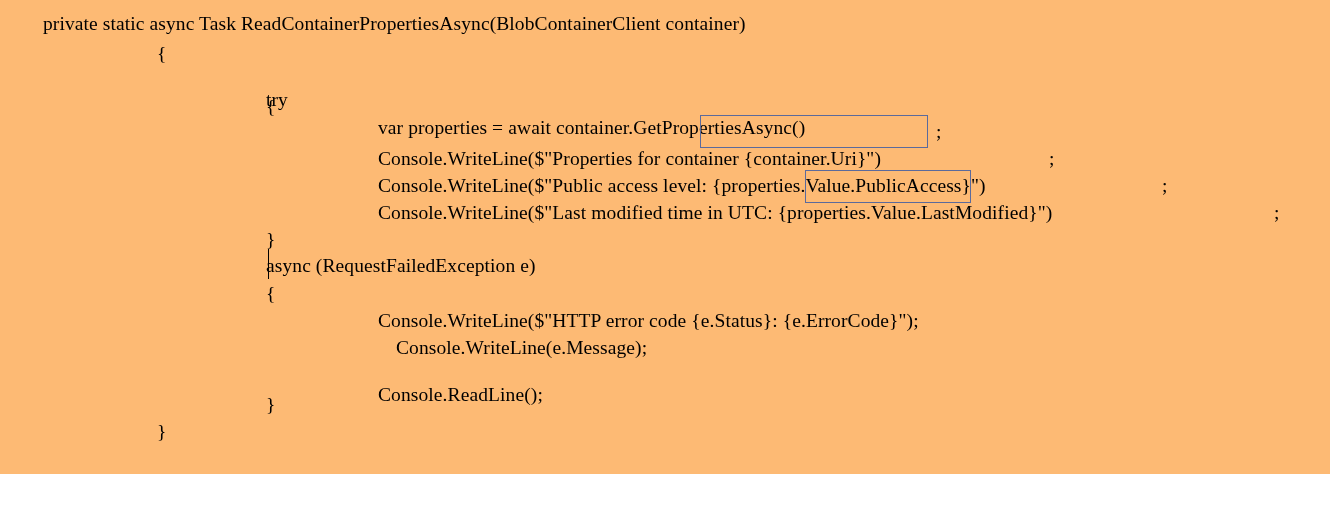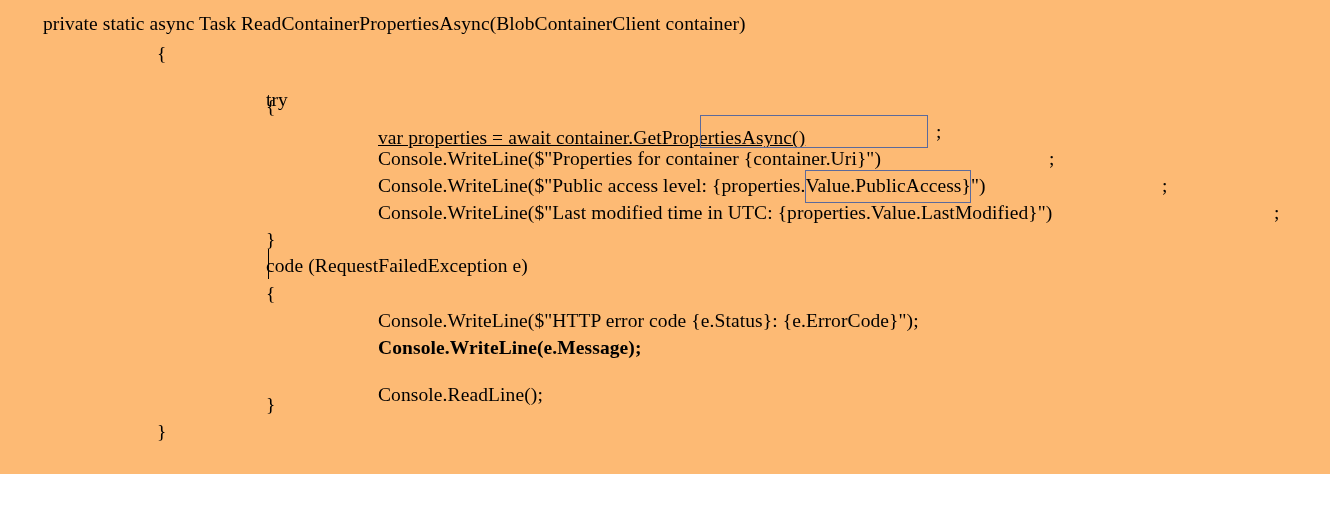--- a/index.html
+++ b/index.html
@@ -49,29 +49,29 @@
 </head>
 <body>
 
 <div id="page">
 
   <div id="code-block">
       <div class="code-line" style="left: 43px; top: 10px;">private static async Task ReadContainerPropertiesAsync(BlobContainerClient container)</div>
       <div class="code-line" style="left: 157px; top: 40px;">{</div>
       <div class="code-line" style="left: 266px; top: 66px; margin-top: 20px;">try</div>
       <div class="code-line" style="left: 266px; top: 93px;">{</div>
-      <div class="code-line" style="left: 378px; top: 124px; text-decoration: underline;">var properties = await container.GetPropertiesAsync()</div>
+      <div class="code-line" style="left: 378px; top: 114px;">var properties = await container.GetPropertiesAsync()</div>
       <div class="code-line" style="left: 378px; top: 145px;">Console.WriteLine($"Properties for container {container.Uri}")</div>
       <div class="code-line" style="left: 378px; top: 172px;">Console.WriteLine($"Public access level: {properties.Value.PublicAccess}")</div>
       <div class="code-line" style="left: 378px; top: 199px;">Console.WriteLine($"Last modified time in UTC: {properties.Value.LastModified}")</div>
       <div class="code-line" style="left: 266px; top: 226px;">}</div>
-      <div class="code-line" style="left: 266px; top: 252px;">code (RequestFailedException e)</div>
+      <div class="code-line" style="left: 266px; top: 252px;">async (RequestFailedException e)</div>
       <div class="code-line" style="left: 266px; top: 280px;">{</div>
       <div class="code-line" style="left: 378px; top: 307px;">Console.WriteLine($"HTTP error code {e.Status}: {e.ErrorCode}");</div>
-      <div class="code-line" style="left: 378px; top: 334px; font-weight: bold;">Console.WriteLine(e.Message);</div>
+      <div class="code-line" style="left: 396px; top: 334px;">Console.WriteLine(e.Message);</div>
       <div class="code-line" style="left: 378px; top: 361px; margin-top: 20px;">Console.ReadLine();</div>
       <div class="code-line" style="left: 266px; top: 391px;">}</div>
       <div class="code-line" style="left: 157px; top: 418px;">}</div>
     </div>
 
   <div id="semicolon-layer">
       <div class="trail-semi" style="left: 936px; top: 118px;">;</div>
       <div class="trail-semi" style="left: 1049px; top: 145px;">;</div>
       <div class="trail-semi" style="left: 1162px; top: 172px;">;</div>
       <div class="trail-semi" style="left: 1274px; top: 199px;">;</div>

